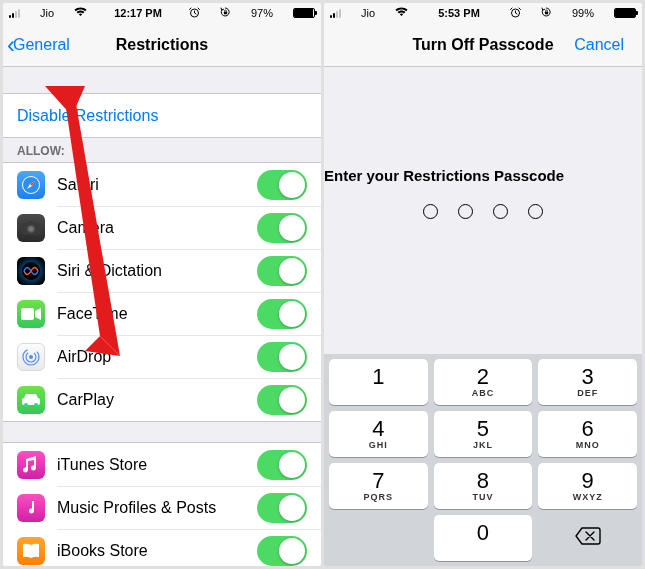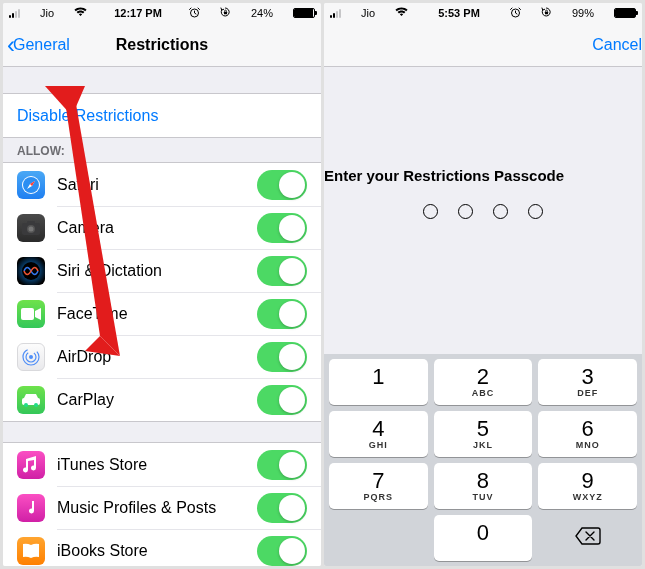--- a/index.html
+++ b/index.html
@@ -14,21 +14,21 @@
   .signal span:nth-child(1){height:3px;} .signal span:nth-child(2){height:5px;} .signal span:nth-child(3){height:7px; background:#c6c6c8;} .signal span:nth-child(4){height:9px; background:#c6c6c8;}
   .wifi { font-size: 12px; }
   .lock { font-size: 11px; }
   .battery { display: inline-block; width: 22px; height: 10px; border: 1px solid #000; border-radius: 2px; position: relative; }
   .battery::after { content: ""; position: absolute; right: -3px; top: 2px; width: 2px; height: 4px; background: #000; border-radius: 0 1px 1px 0; }
   .battery .fill { position: absolute; left: 0; top: 0; bottom: 0; background: #000; border-radius: 1px 0 0 1px; }
   
   .nav { position: relative; height: 44px; background: #f7f7f8; border-bottom: 1px solid #c8c7cc; display: flex; align-items: center; justify-content: center; }
   .nav-title { font-size: 16px; font-weight: 600; }
   .nav-left { position: absolute; left: 4px; display: flex; align-items: center; color: #007aff; font-size: 16px; }
-  .nav-right { position: absolute; right: 0; color: #007aff; font-size: 16px; }
+  .nav-right { position: absolute; right: 18px; color: #007aff; font-size: 16px; }
   .chev { font-size: 24px; line-height: 1; margin-right: -2px; font-weight: 300; }
   
   .scroll { flex: 1; overflow: hidden; }
   .group-spacer { height: 26px; }
   .group-label { font-size: 12px; color: #6d6d72; padding: 6px 14px 4px; text-transform: uppercase; font-weight: bold; }
   .cell-group { background: #fff; border-top: 1px solid #c8c7cc; border-bottom: 1px solid #c8c7cc; }
   .cell { height: 43px; display: flex; align-items: center; padding: 16px 14px; position: relative; }
   .cell + .cell::before { content: ""; position: absolute; left: 54px; right: 0; top: 0; height: 1px; background: #e5e5ea; }
   .cell.link { color: #007aff; font-size: 16px; }
   .cell.link::before { left: 14px; }
@@ -90,21 +90,21 @@
           </svg>
       </span>
       <span class="lock">
         <svg width="11" height="11" viewBox="0 0 11 11">
             <path d="M5.5 1 A4 4 0 1 1 1.7 3" fill="none" stroke="#000" stroke-width="1" stroke-linecap="round"></path>
             <path d="M1 1 L1.7 3 L3.7 2.3" fill="none" stroke="#000" stroke-width="1" stroke-linecap="round" stroke-linejoin="round"></path>
             <rect x="4" y="4.8" width="3" height="2.5" rx="0.4" fill="#000"></rect>
             <path d="M4.6 4.8 v-0.8 a0.9 0.9 0 0 1 1.8 0 v0.8" fill="none" stroke="#000" stroke-width="0.8"></path>
           </svg>
       </span>
-      <span>24%</span>
+      <span>97%</span>
       <span class="battery">
           <span class="fill" style="width:97%"></span>
         </span>
     </div>
   </div>
 
   <div class="nav">
     <div class="nav-left">
       <span class="chev">‹</span>
       <span>General</span>
@@ -263,20 +263,21 @@
           </svg>
       </span>
       <span>99%</span>
       <span class="battery">
           <span class="fill" style="width:99%"></span>
         </span>
     </div>
   </div>
 
   <div class="nav">
+    <div class="nav-title">Turn Off Passcode</div>
     <div class="nav-right">
       <span>Cancel</span>
     </div>
   </div>
 
   <div class="passcode-body">
     <div class="pass-prompt">Enter your Restrictions Passcode</div>
     <div class="dots">
       <span class="dot"></span>
       <span class="dot"></span>

